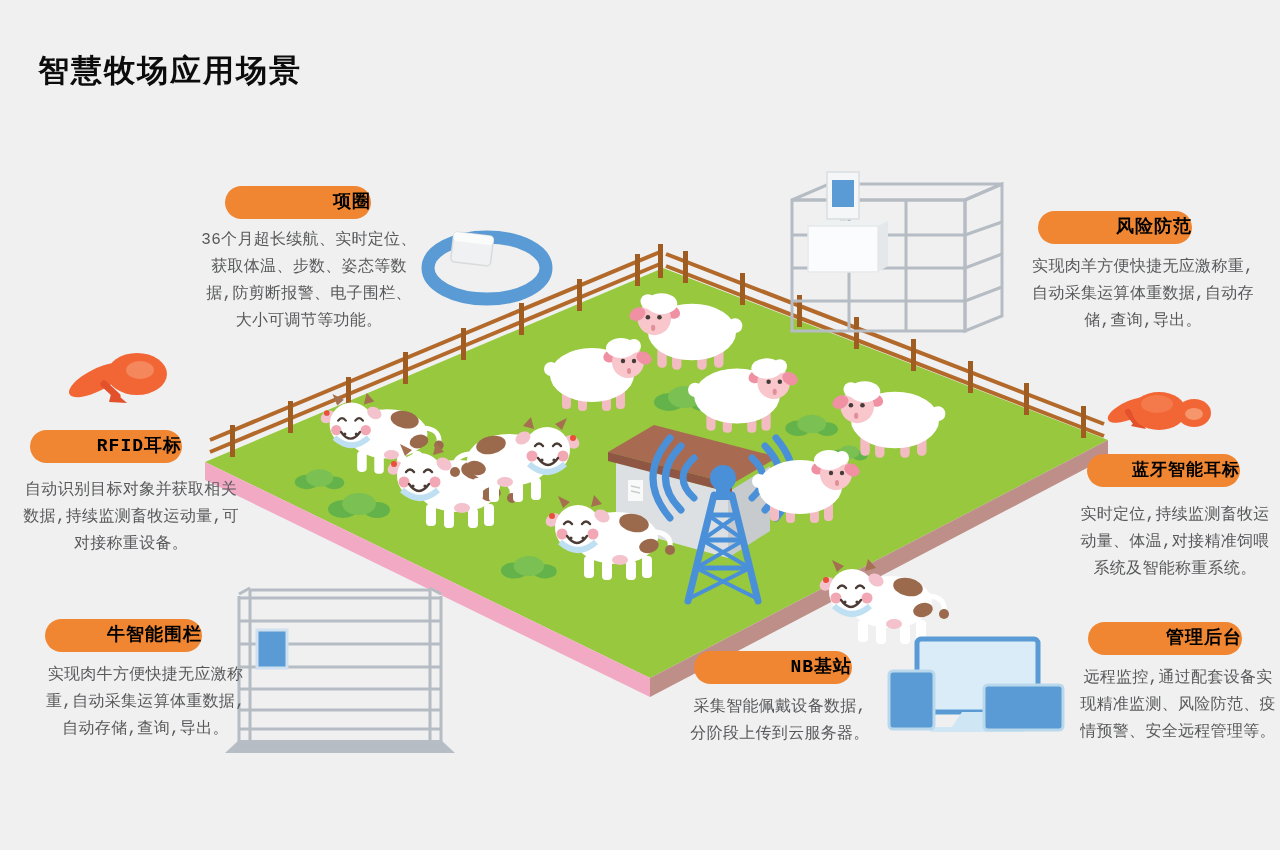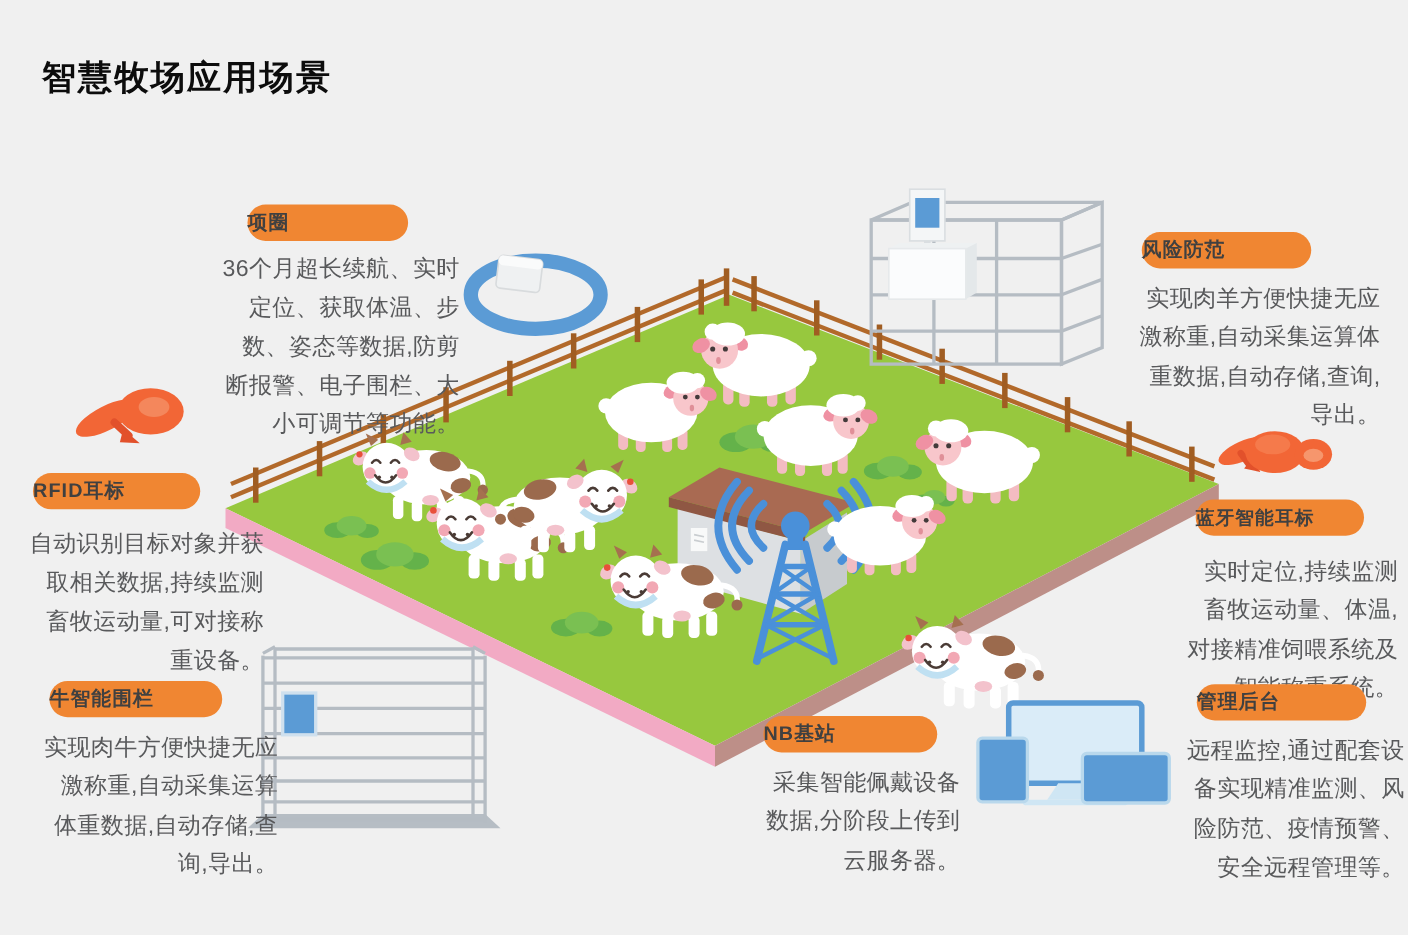--- a/index.html
+++ b/index.html
@@ -1,33 +1,33 @@
 <!DOCTYPE html>
 <html><head>
 <meta charset="utf-8">
 <style>
   html,body{margin:0;padding:0;background:#e4e4e4;}
   #canvas{
     position:relative;width:1280px;height:850px;overflow:hidden;
     background:#f0f0f0;
-    font-family:Liberation Sans, sans-serif;
+    font-family:Liberation Mono, monospace;
   }
   #scene-svg{position:absolute;left:0;top:0;}
   .title{
     position:absolute;left:38px;top:50px;margin:0;
     font-size:31px;font-weight:bold;color:#0c0c0c;letter-spacing:2px;
   }
   .pill{
     position:absolute;height:33px;line-height:33px;border-radius:17px;
-    background:#f08632;color:#404040;font-weight:bold;font-size:18px;
-    text-align:left;letter-spacing:1px;
+    background:#f08632;color:#000000;font-weight:bold;font-size:18px;
+    text-align:right;letter-spacing:1px;
   }
   .desc{
-    position:absolute;color:#58595b;font-size:21px;line-height:1.68;
-    letter-spacing:0.3px;text-align:right;
+    position:absolute;color:#58595b;font-size:16px;line-height:1.68;
+    letter-spacing:0.3px;text-align:center;
   }
 </style>
 </head>
 <body>
 
 <div id="canvas">
 
   <svg id="scene-svg" width="1280" height="850" viewBox="0 0 1280 850">
     <defs>
       <g id="bush">

